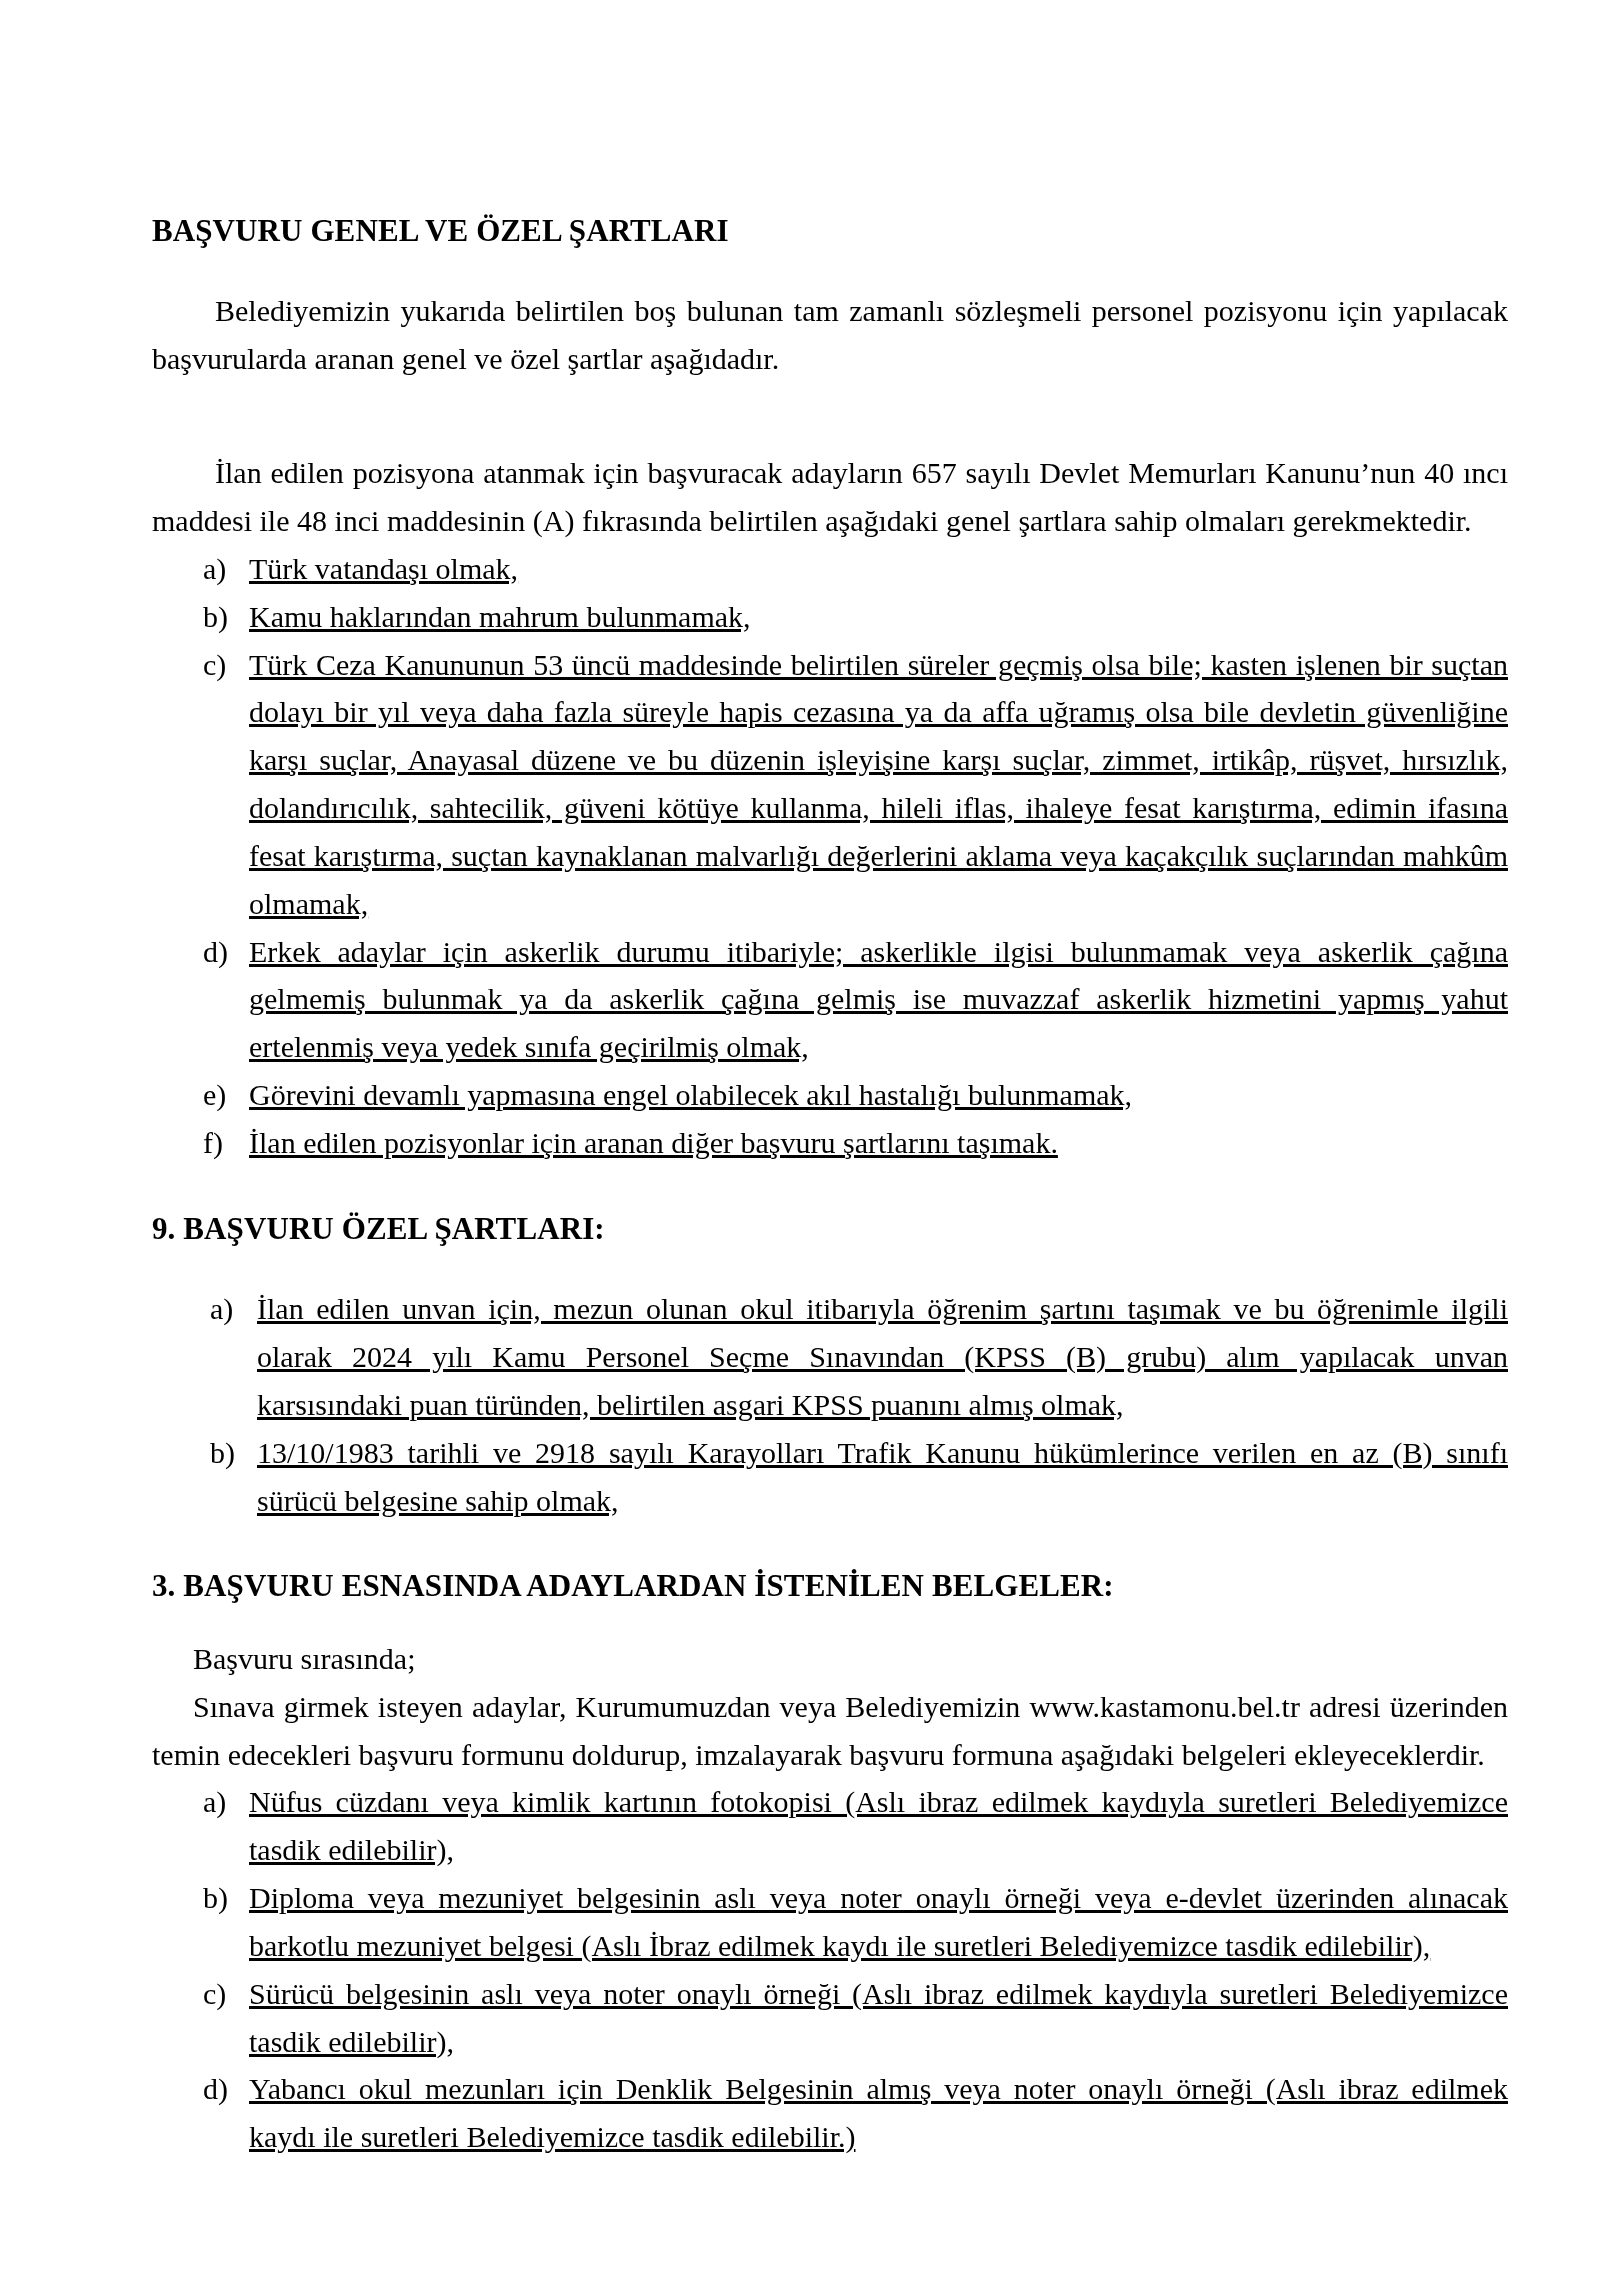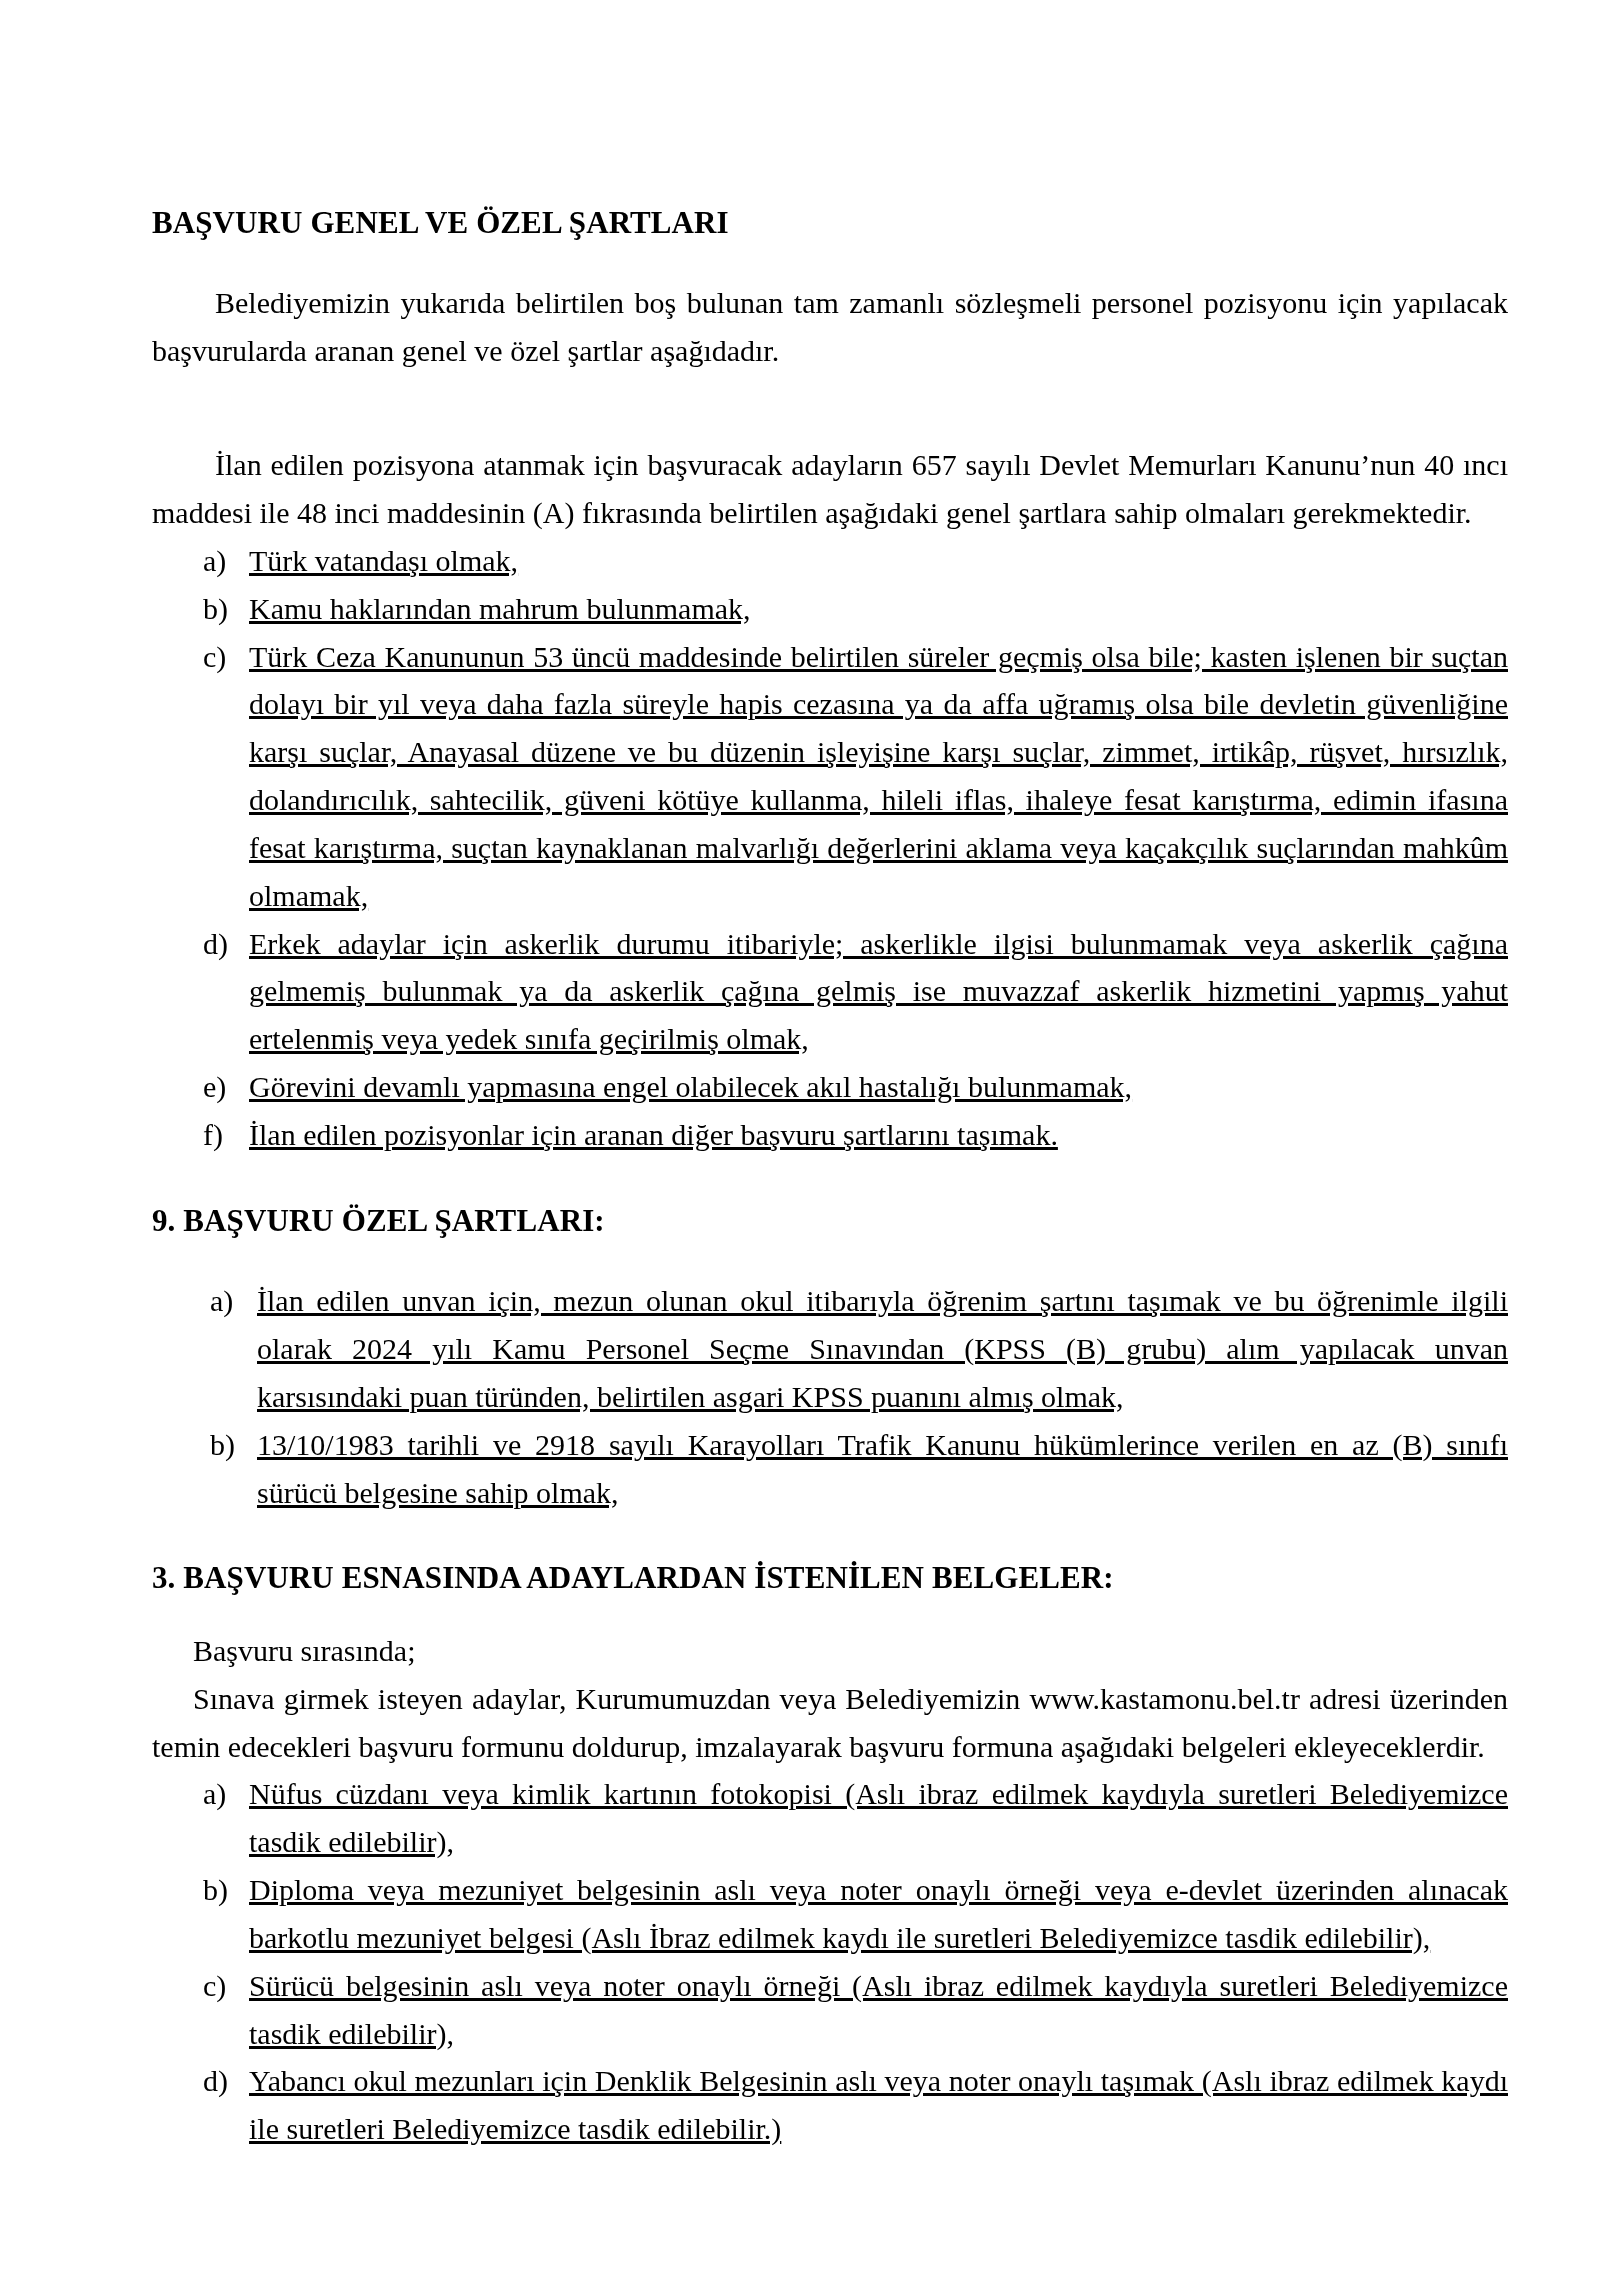--- a/index.html
+++ b/index.html
@@ -23,21 +23,21 @@
   }
   .content {
     width: 1356px;
   }
 
   
   .doc-title {
     font-size: 31px;
     font-weight: bold;
     line-height: 1.24;
-    margin: 8px 0 37px 0;
+    margin: 16px 0 37px 0;
     letter-spacing: 0.1px;
   }
   .section-heading {
     font-size: 31px;
     font-weight: bold;
     line-height: 1.24;
     margin: 0;
     letter-spacing: 0.1px;
   }
 
@@ -170,19 +170,19 @@
       <li>
         <span class="marker">b)</span>
         <span class="item-text">Diploma veya mezuniyet belgesinin aslı veya noter onaylı örneği veya e-devlet üzerinden alınacak barkotlu mezuniyet belgesi (Aslı İbraz edilmek kaydı ile suretleri Belediyemizce tasdik edilebilir),</span>
       </li>
       <li>
         <span class="marker">c)</span>
         <span class="item-text">Sürücü belgesinin aslı veya noter onaylı örneği (Aslı ibraz edilmek kaydıyla suretleri Belediyemizce tasdik edilebilir),</span>
       </li>
       <li>
         <span class="marker">d)</span>
-        <span class="item-text">Yabancı okul mezunları için Denklik Belgesinin aslı veya noter onaylı taşımak (Aslı ibraz edilmek kaydı ile suretleri Belediyemizce tasdik edilebilir.)</span>
+        <span class="item-text">Yabancı okul mezunları için Denklik Belgesinin almış veya noter onaylı örneği (Aslı ibraz edilmek kaydı ile suretleri Belediyemizce tasdik edilebilir.)</span>
       </li>
     </ol>
 
   </div>
 </div>
 
 
 </body></html>

